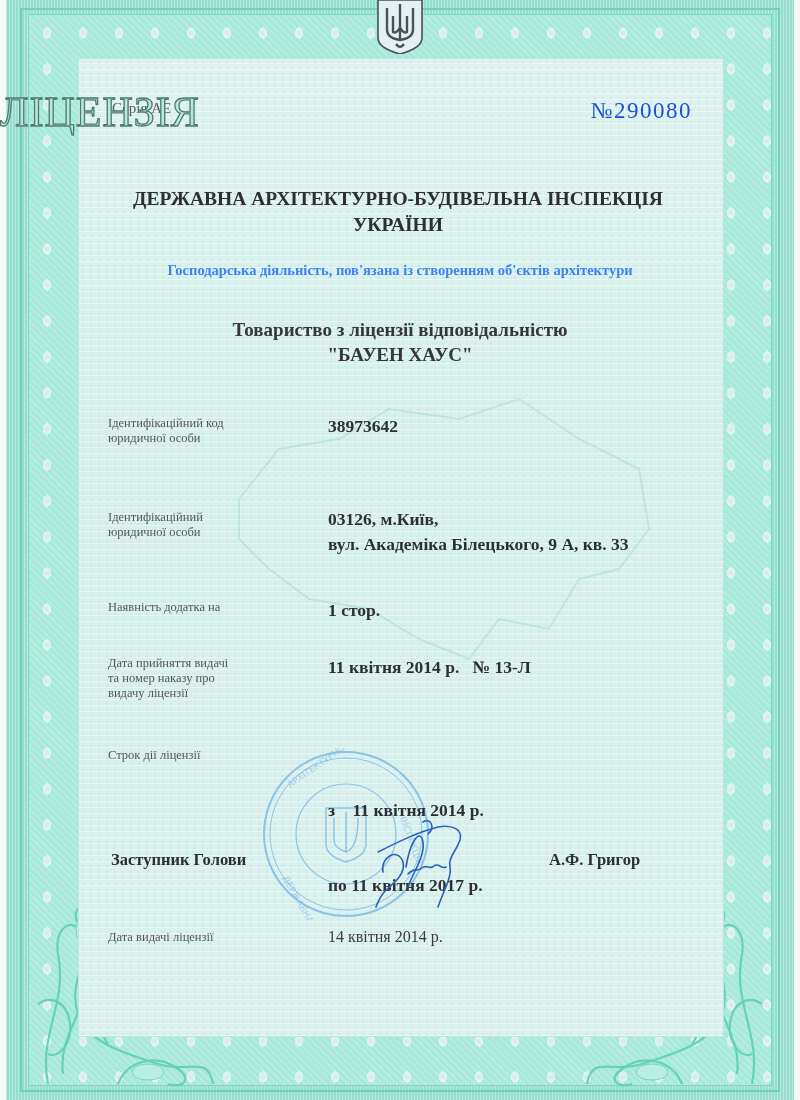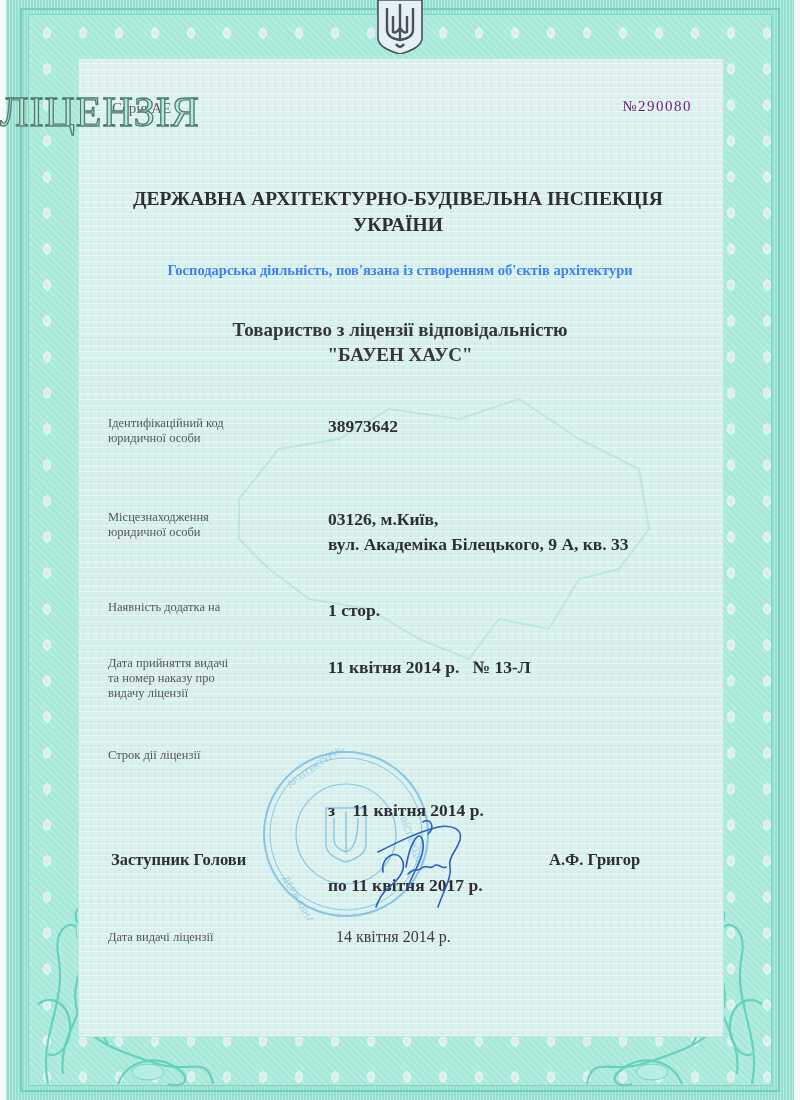--- a/index.html
+++ b/index.html
@@ -58,22 +58,22 @@
     position:absolute; left:112px; top:100px; font-size:15px; color:#5b5c63;font-family:Liberation Serif, serif;
   }
   .title {
     position:absolute; left:0; right:0; top:88px; text-align:left;
     font-size:42px; letter-spacing:1px; color:#b7ead8;
     -webkit-text-stroke:1.3px #4f7a72;
     font-family:"Liberation Serif","DejaVu Serif",serif;
     text-shadow: 0 1px 0 #e8fff8;
   }
   .number {
-    position:absolute; right:108px; top:98px; font-size:15px;
-    letter-spacing:1.5px; color:#701a75;text-align:right;
+    position:absolute; right:108px; top:98px; font-size:23px;
+    letter-spacing:1.5px; color:#1d4ed8;text-align:right;
   }
   .agency {
     position:absolute; left:0; right:16px; top:186px; text-align:center;
     font-size:19.5px; font-weight:bold; line-height:26px; color:#2e2f33;margin-left:12px;
   }
   .activity {
     position:absolute; left:0; right:0; top:262px; text-align:center;
     font-size:14.5px; font-weight:bold; color:#3b82f6;
   }
   .holder {
@@ -88,21 +88,21 @@
     position:absolute; left:328px; font-size:17.5px; font-weight:bold; line-height:25px; color:#2e2f33;
     white-space:nowrap;
   }
   .signer-role {
     position:absolute; left:111px; top:850px; font-size:16.5px; font-weight:bold; color:#2e2f33;
   }
   .signer-name {
     position:absolute; left:549px; top:850px; font-size:16.5px; font-weight:bold; color:#2e2f33;
   }
   .issue-val {
-    position:absolute; left:336px; top:928px; font-size:16px; color:#3a3b40;text-align:right;
+    position:absolute; left:328px; top:928px; font-size:16px; color:#3a3b40;text-align:right;
   }
   .stamp { position:absolute; left:260px; top:748px; width:172px; height:172px; }
   .signature { position:absolute; left:368px; top:812px; width:110px; height:100px; }
 </style>
 </head>
 <body>
 
 <div class="frame-outer">
   <div class="frame-rule"></div>
   <div class="frame-band"></div>
@@ -167,21 +167,21 @@
   <div>"БАУЕН ХАУС"</div>
 </div>
 
 <div class="lbl" style="top:416px">
   <div>Ідентифікаційний код</div>
   <div>юридичної особи</div>
 </div>
 <div class="val" style="top:414px">38973642</div>
 
 <div class="lbl" style="top:510px">
-  <div>Місцезнаходження</div>
+  <div>Ідентифікаційний</div>
   <div>юридичної особи</div>
 </div>
 <div class="val" style="top:507px">
   <div>03126, м.Київ,</div>
   <div>вул. Академіка Білецького, 9 А, кв. 33</div>
 </div>
 
 <div class="lbl" style="top:600px">
   <div>Наявність додатка на</div>
 </div>

